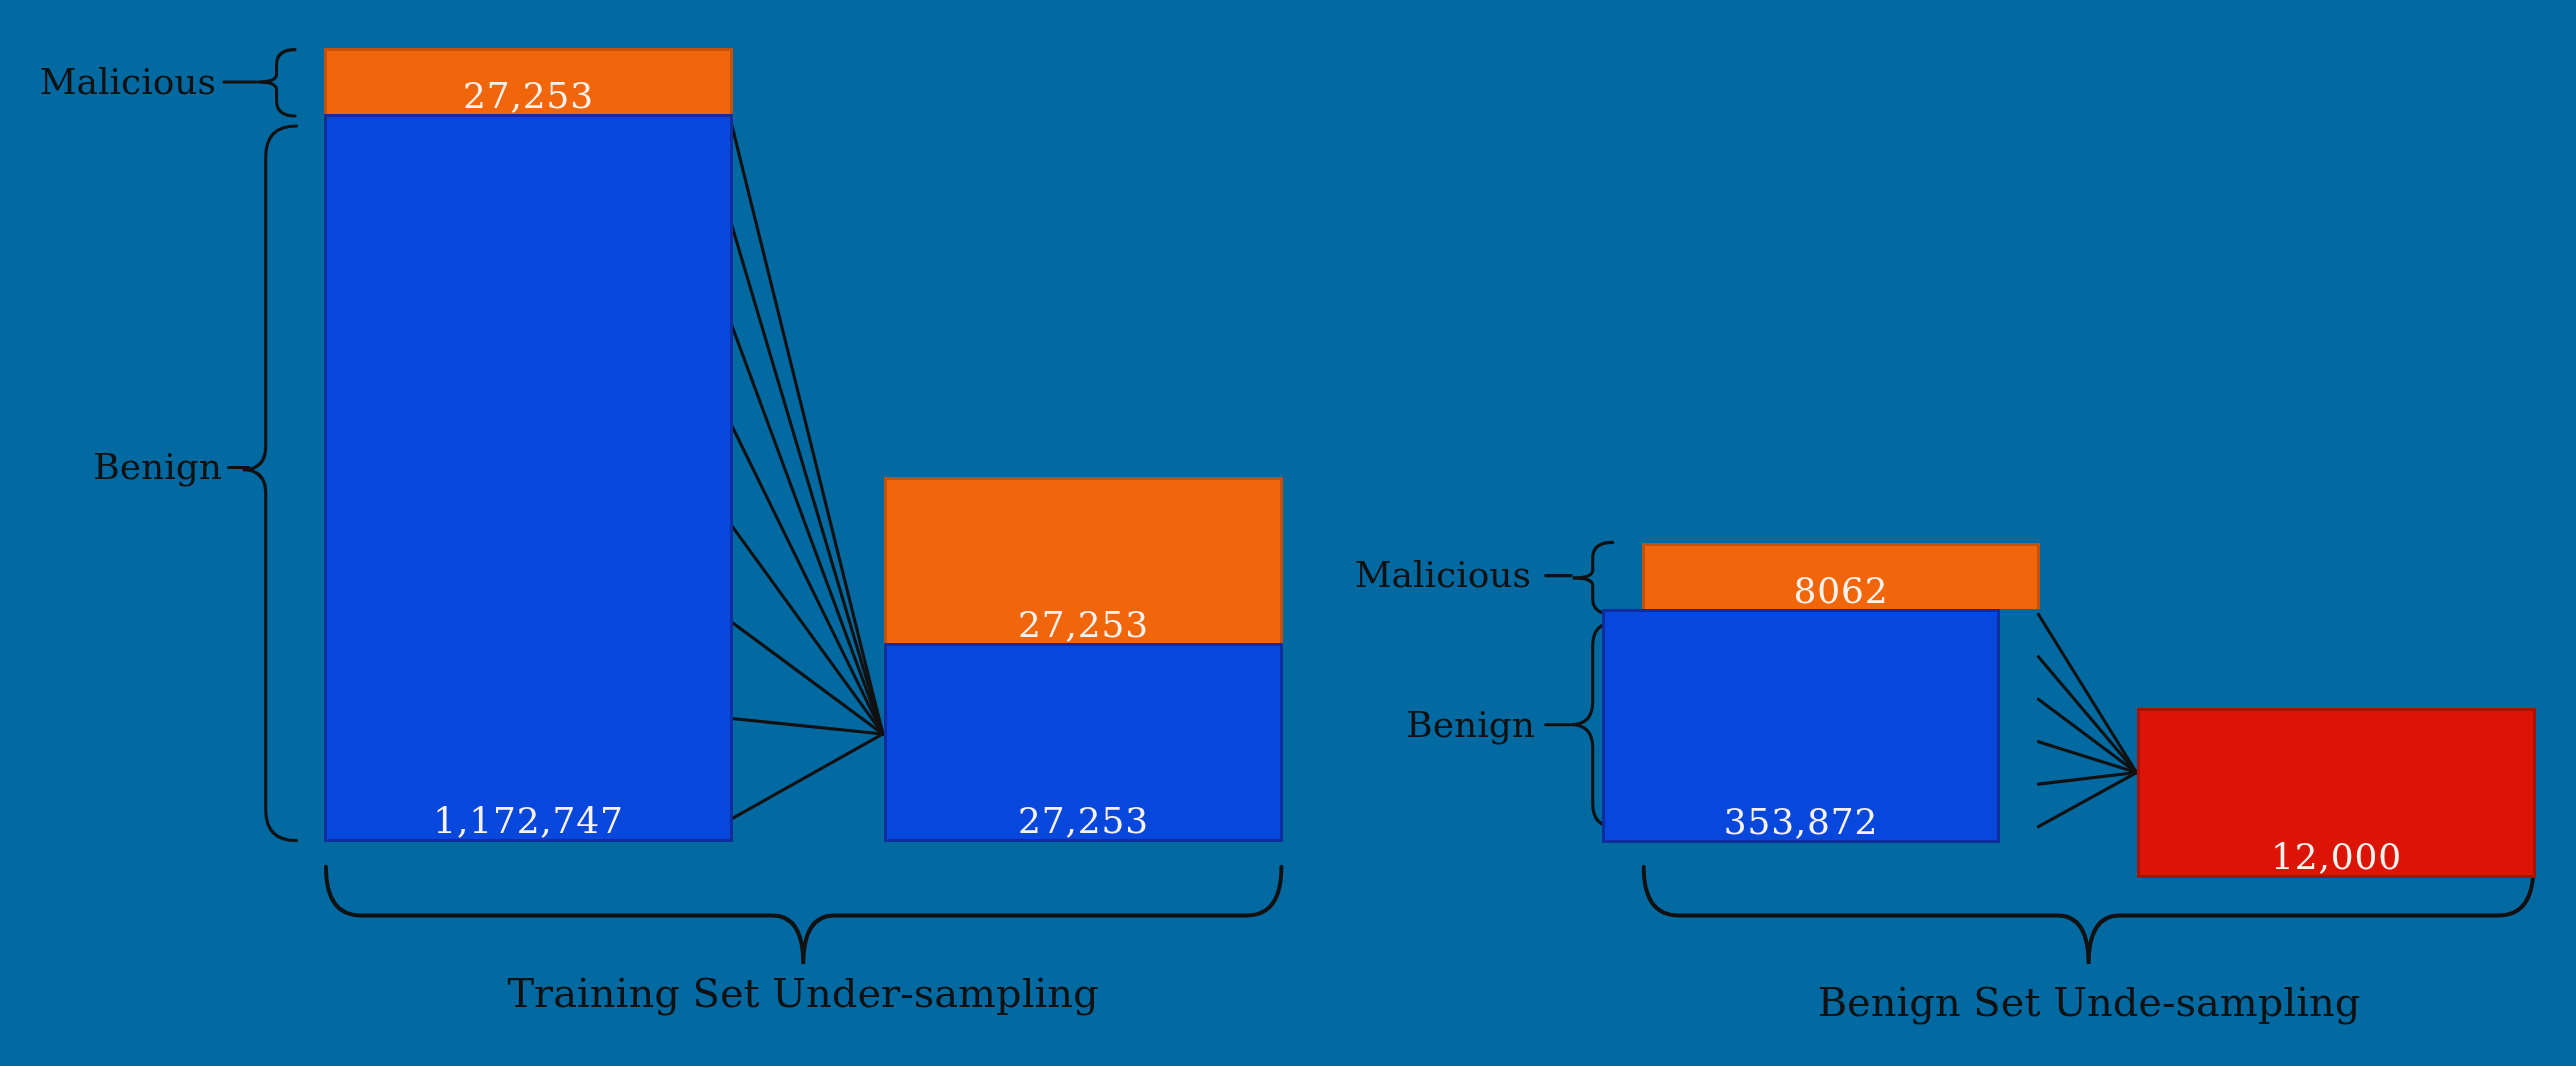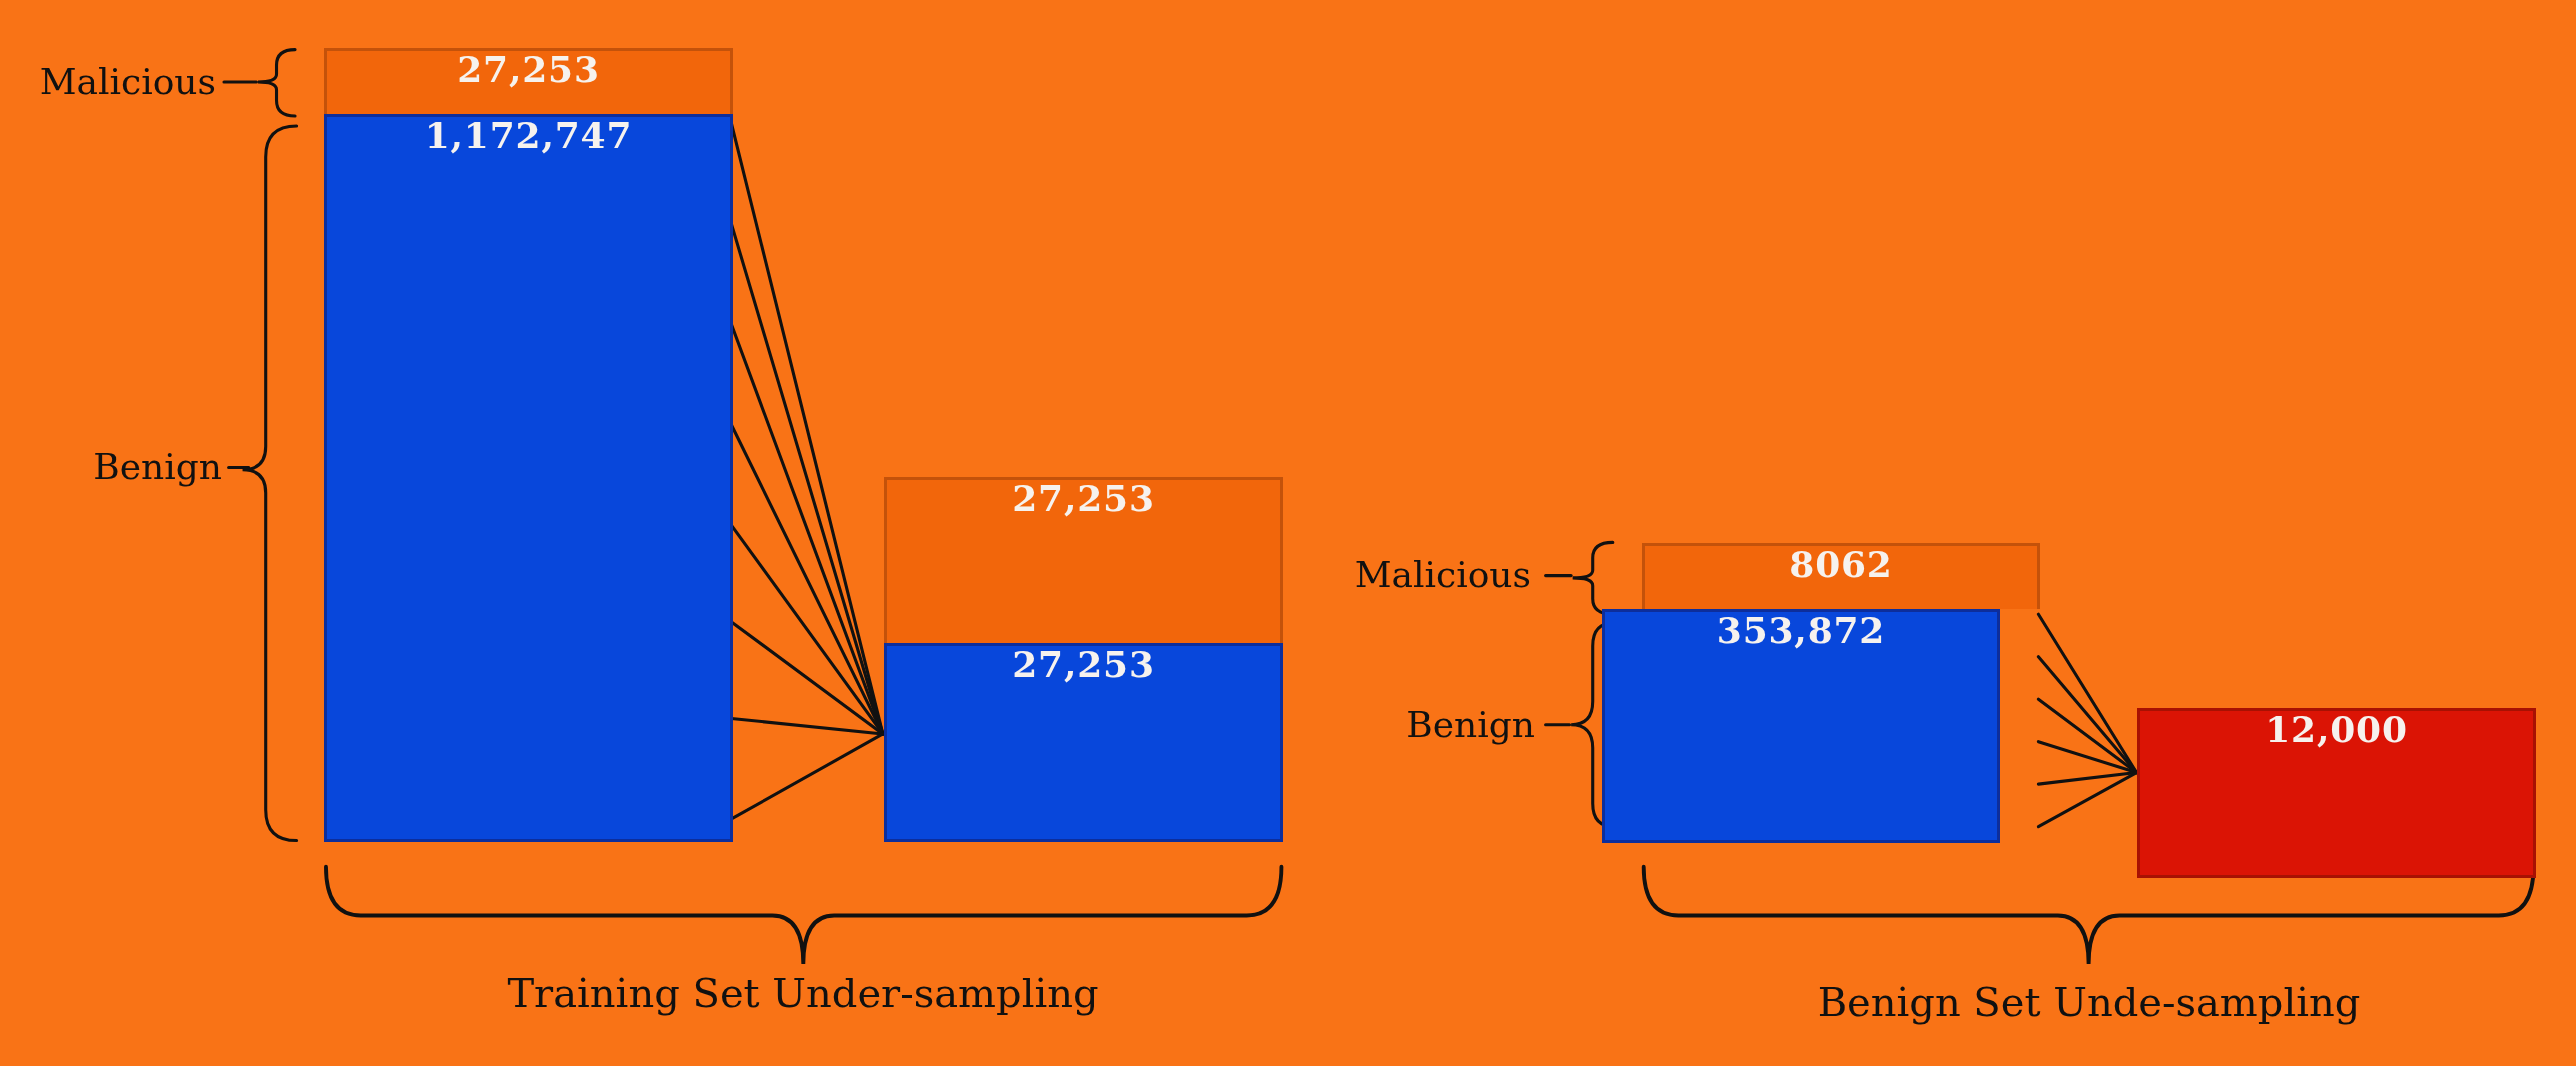--- a/index.html
+++ b/index.html
@@ -1,28 +1,28 @@
 <!DOCTYPE html>
 <html style="font-size:12.4px"><head>
 <meta charset="utf-8">
 <style>
   html,body{margin:0;padding:0;background:#ffffff;}
   .canvas{
     position:relative;
     width:2576px;height:1067px;
-    background:#f97316;
+    background:#0369a1;
     font-family:"DejaVu Serif", serif;
     color:#111;
     overflow:hidden;
   }
   .overlay{position:absolute;left:0;top:0;width:2576px;height:1067px;pointer-events:none;}
   .seg{
     position:absolute;
     box-sizing:border-box;
-    display:flex;align-items:flex-start;justify-content:center;font-weight:bold;
+    display:flex;align-items:flex-end;justify-content:center;
   }
   .seg .val{
     color:#f6f2ee;
     font-size:36px;
     line-height:1;
     letter-spacing:0.8px;
   }
   .seg-orange{background:#F2660B;border:3.1px solid #C4520A;border-bottom:none;}
   .seg-blue{background:#0847DB;border:3.1px solid #0D2E9C;}
   .seg-red{background:#DB1405;border:3.1px solid #A81103;}

